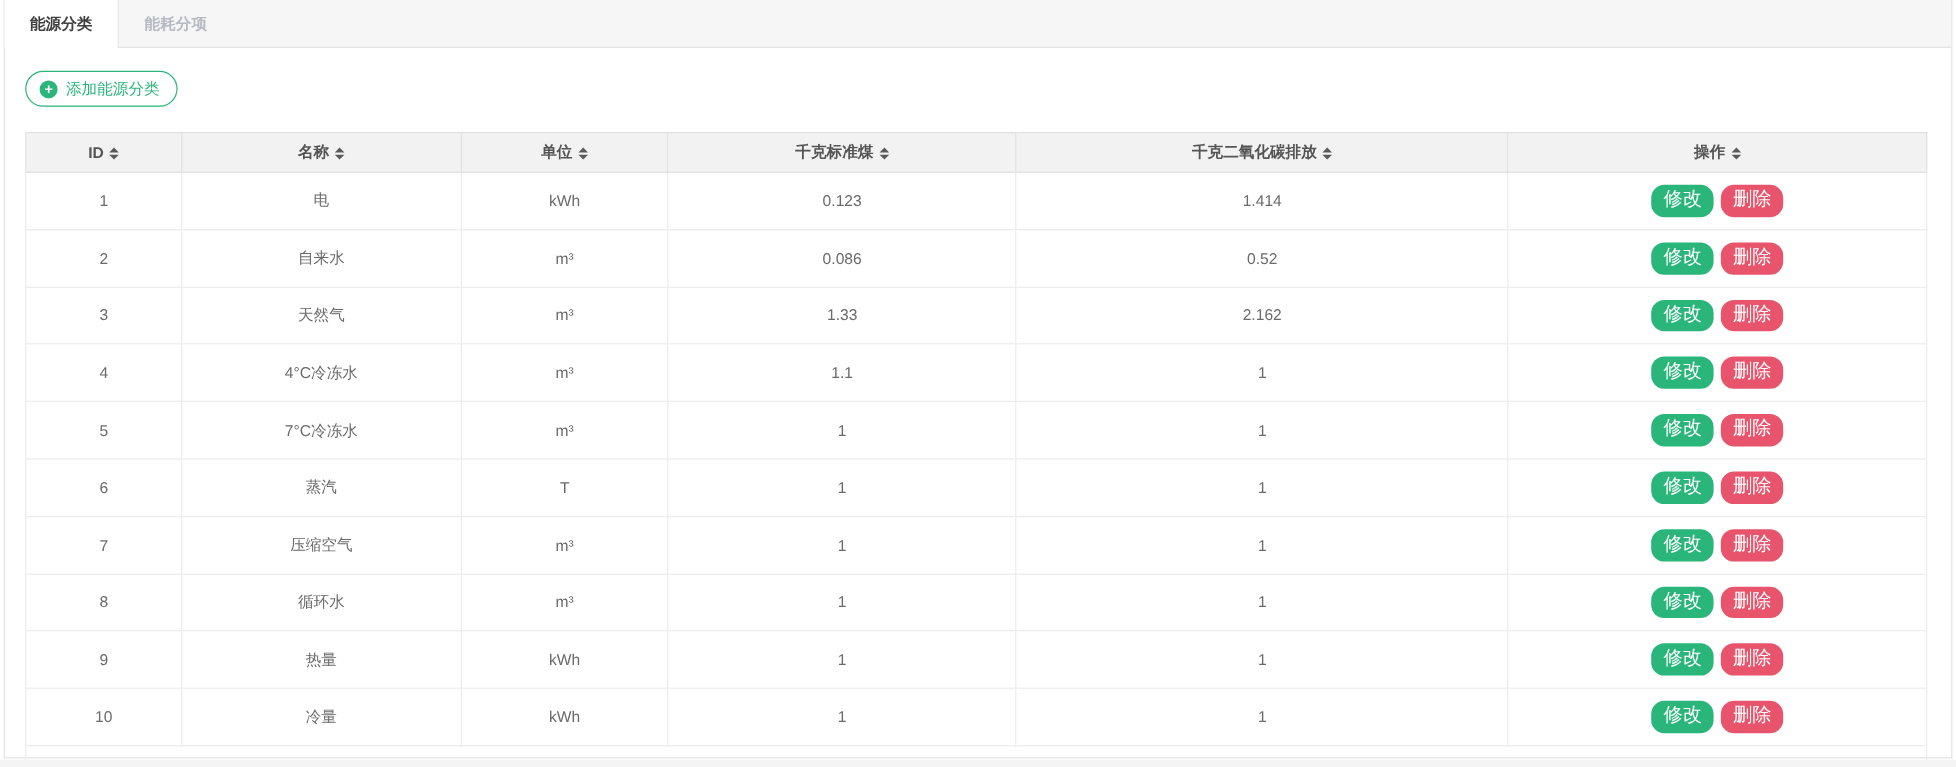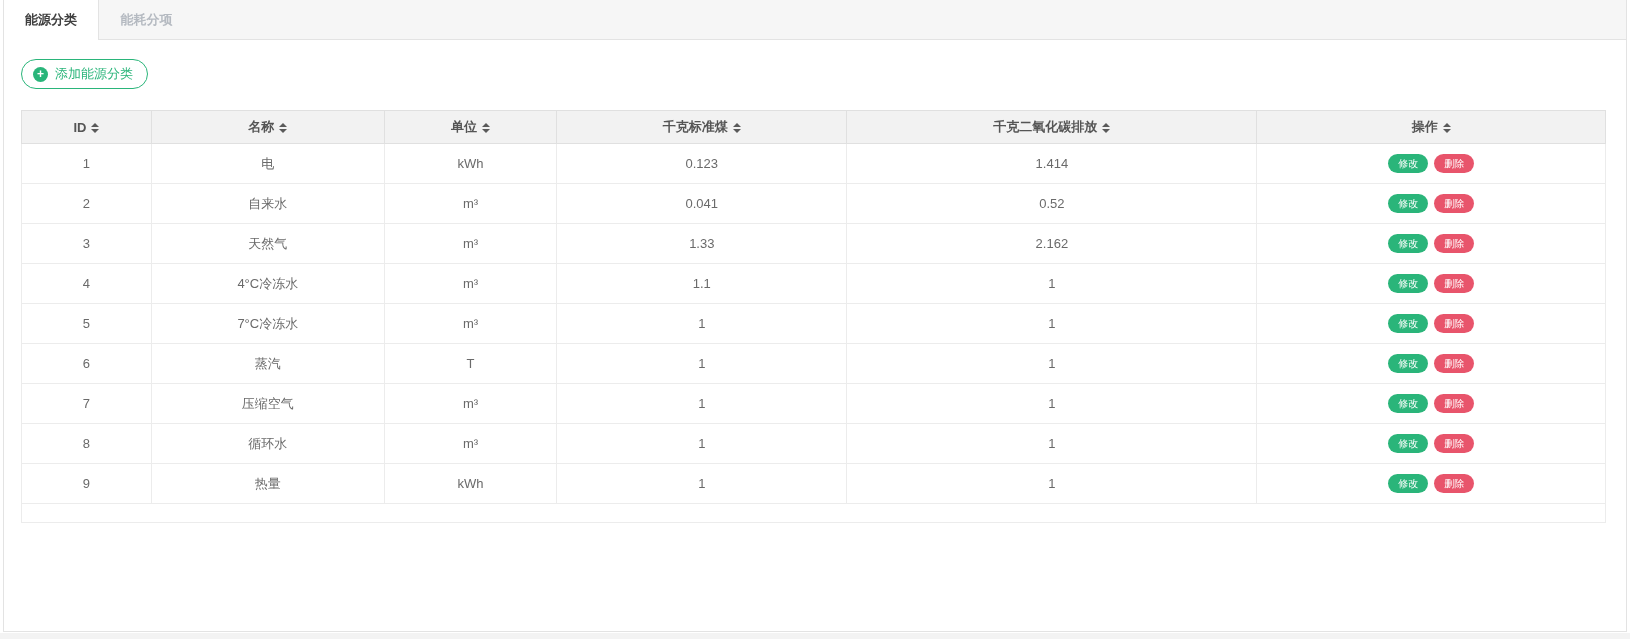--- a/index.html
+++ b/index.html
@@ -33,21 +33,21 @@
     display:inline-flex;align-items:center;justify-content:center;font-size:12px;font-weight:bold;line-height:1;}
   
   table{width:100%;margin-top:21px;border-collapse:collapse;table-layout:fixed;font-size:13px;}
   thead th{background:var(--header-bg);border:1px solid #e0e0e0;padding:7px 4px;color:#555;
     font-weight:bold;text-align:center;cursor:pointer;white-space:nowrap;}
   tbody td{border:1px solid var(--cell-border);padding:10px 4px;text-align:center;color:var(--text-cell);}
   tbody tr.footer-row td{padding:0;height:19px;}
   .sort{display:inline-flex;flex-direction:column;gap:2px;margin-left:5px;vertical-align:middle;}
   .sort .up{width:0;height:0;border-left:4px solid transparent;border-right:4px solid transparent;border-bottom:4px solid #5a5a5a;}
   .sort .down{width:0;height:0;border-left:4px solid transparent;border-right:4px solid transparent;border-top:4px solid #5a5a5a;}
-  .pill{display:inline-block;color:#fff;font-size:10px;padding:3px 10px;border-radius:11px;margin:0 3px;cursor:pointer;line-height:1.3;}
+  .pill{display:inline-block;color:#fff;font-size:16px;padding:3px 10px;border-radius:11px;margin:0 3px;cursor:pointer;line-height:1.3;}
   .pill.edit{background:var(--green);}
   .pill.del{background:var(--red);}
 </style>
 </head>
 <body>
 
 <div class="card">
 
   <div class="tabbar">
     <div class="tab active">
@@ -108,21 +108,21 @@
             <td>电</td>
             <td>kWh</td>
             <td>0.123</td>
             <td>1.414</td>
             <td><span class="pill edit">修改</span><span class="pill del">删除</span></td>
           </tr>
           <tr>
             <td>2</td>
             <td>自来水</td>
             <td>m³</td>
-            <td>0.041</td>
+            <td>0.086</td>
             <td>0.52</td>
             <td><span class="pill edit">修改</span><span class="pill del">删除</span></td>
           </tr>
           <tr>
             <td>3</td>
             <td>天然气</td>
             <td>m³</td>
             <td>1.33</td>
             <td>2.162</td>
             <td><span class="pill edit">修改</span><span class="pill del">删除</span></td>
@@ -168,20 +168,28 @@
             <td><span class="pill edit">修改</span><span class="pill del">删除</span></td>
           </tr>
           <tr>
             <td>9</td>
             <td>热量</td>
             <td>kWh</td>
             <td>1</td>
             <td>1</td>
             <td><span class="pill edit">修改</span><span class="pill del">删除</span></td>
           </tr>
+          <tr>
+            <td>10</td>
+            <td>冷量</td>
+            <td>kWh</td>
+            <td>1</td>
+            <td>1</td>
+            <td><span class="pill edit">修改</span><span class="pill del">删除</span></td>
+          </tr>
           <tr class="footer-row">
             <td colspan="6"></td>
           </tr>
         </tbody>
     </table>
 
   </div>
 </div>
 
 <div class="page-bottom-strip"></div>

